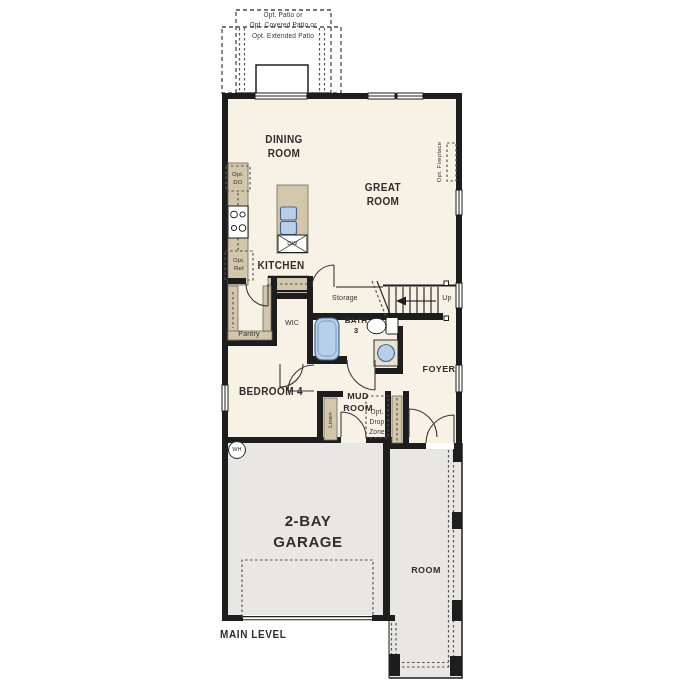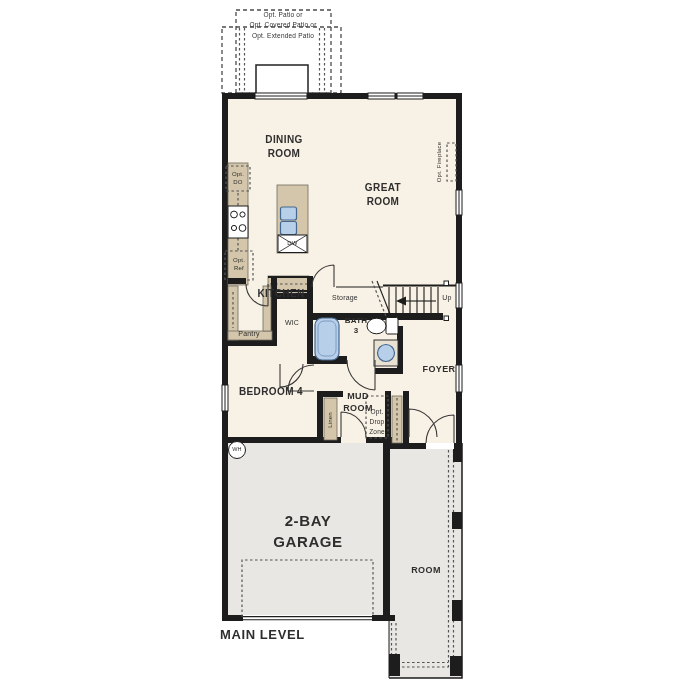--- a/index.html
+++ b/index.html
@@ -6,21 +6,21 @@
   #plan{position:relative;width:687px;height:687px;background:#fff;overflow:hidden;
         font-family:"Liberation Sans",sans-serif;}
   #plan svg{position:absolute;left:0;top:0;}
   .lbl{position:absolute;transform:translate(-50%,-50%);white-space:pre-line;text-align:center;
        color:var(--text);line-height:1.35;letter-spacing:.2px;}
   .rot{transform:translate(-50%,-50%) rotate(-90deg);white-space:nowrap;}
   .b{font-weight:bold;}
   .s55{font-size:5.5px;} .s6{font-size:6px;line-height:1.25;} .s65{font-size:6.5px;line-height:1.6;}
   .s7{font-size:7px;} .s8{font-size:8px;line-height:1.3;} .s9{font-size:9px;letter-spacing:.4px;}
   .s10{font-size:10px;line-height:1.35;letter-spacing:.4px;} .s11{font-size:15px;line-height:1.4;letter-spacing:.6px;}
-  .s13{font-size:13px;letter-spacing:.6px;}
+  .s13{font-size:10px;letter-spacing:.6px;}
   .left{transform:translate(0,-50%);text-align:left;}
   
   .f-wall{fill:var(--wall);}
   .f-floor{fill:var(--floor);}
   .f-hard{fill:var(--hard);}
   .f-tan{fill:var(--cab);stroke:#6e6a60;stroke-width:.8;}
   .f-blue{fill:var(--fix);stroke:#46688e;stroke-width:1.2;}
   .f-white{fill:#ffffff;stroke:#1d1d1d;stroke-width:1;}
   .ln{stroke:#1d1d1d;fill:none;}
   .thin{stroke:#1d1d1d;stroke-width:1.1;fill:none;}
@@ -222,21 +222,21 @@
   </g>
 </svg>
 
   <div class="lbl s65" style="left:283px;top:26px;">Opt. Patio or
 Opt. Covered Patio or
 Opt. Extended Patio</div>
   <div class="lbl s10 b" style="left:284px;top:146px;">DINING
 ROOM</div>
   <div class="lbl s10 b" style="left:383px;top:194px;">GREAT
 ROOM</div>
-  <div class="lbl s10 b" style="left:281px;top:266px;margin-top:28px;">KITCHEN</div>
+  <div class="lbl s10 b" style="left:281px;top:266px;">KITCHEN</div>
   <div class="lbl s6" style="left:238px;top:178px;">Opt.
 DO</div>
   <div class="lbl s6" style="left:239px;top:264px;">Opt.
 Ref</div>
   <div class="lbl rot s6" style="left:440px;top:162px;">Opt. Fireplace</div>
   <div class="lbl s6" style="left:292.5px;top:244px;">DW</div>
   <div class="lbl s7" style="left:345px;top:298px;">Storage</div>
   <div class="lbl s7" style="left:447px;top:298px;">Up</div>
   <div class="lbl s7" style="left:249px;top:334px;">Pantry</div>
   <div class="lbl s7" style="left:292px;top:323px;">WIC</div>

